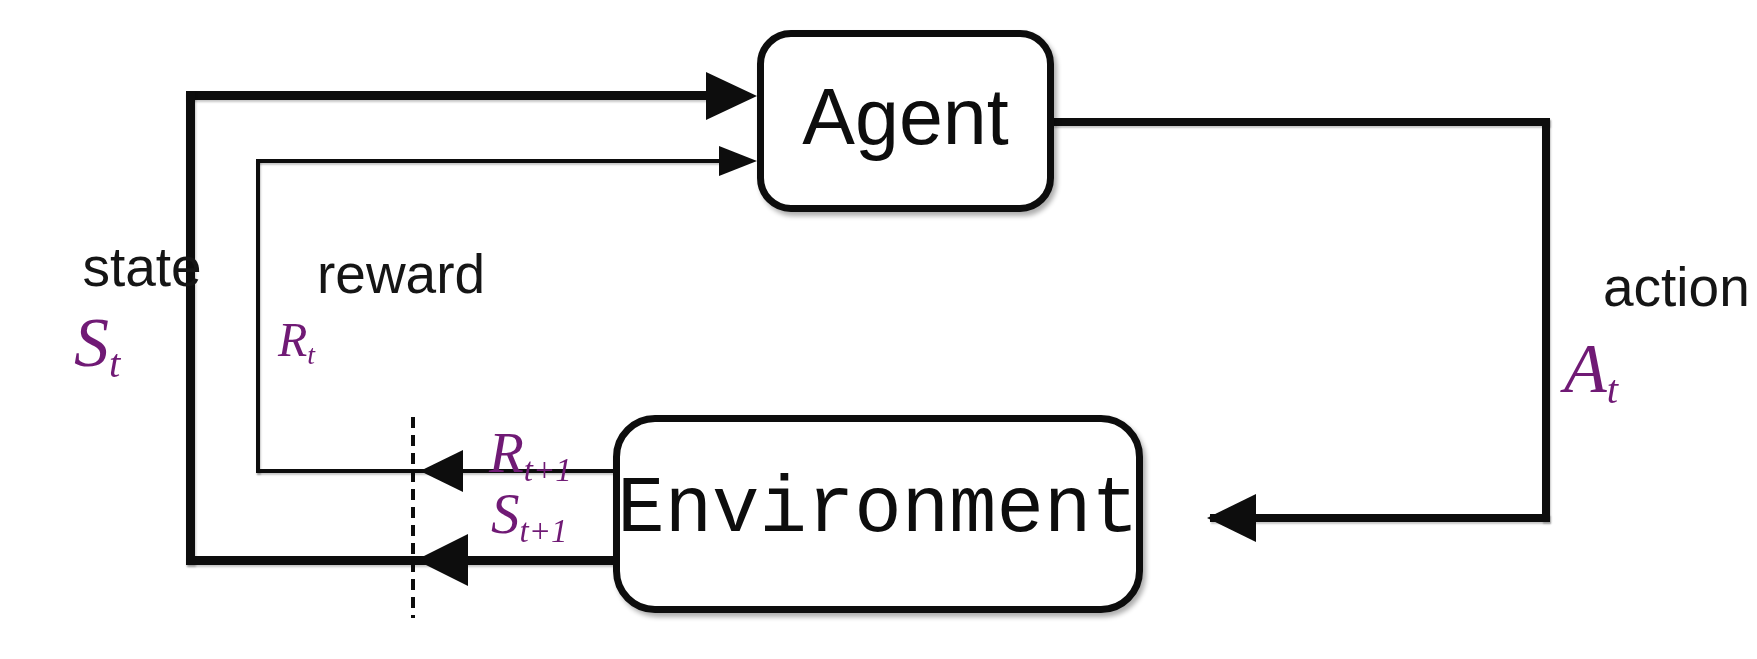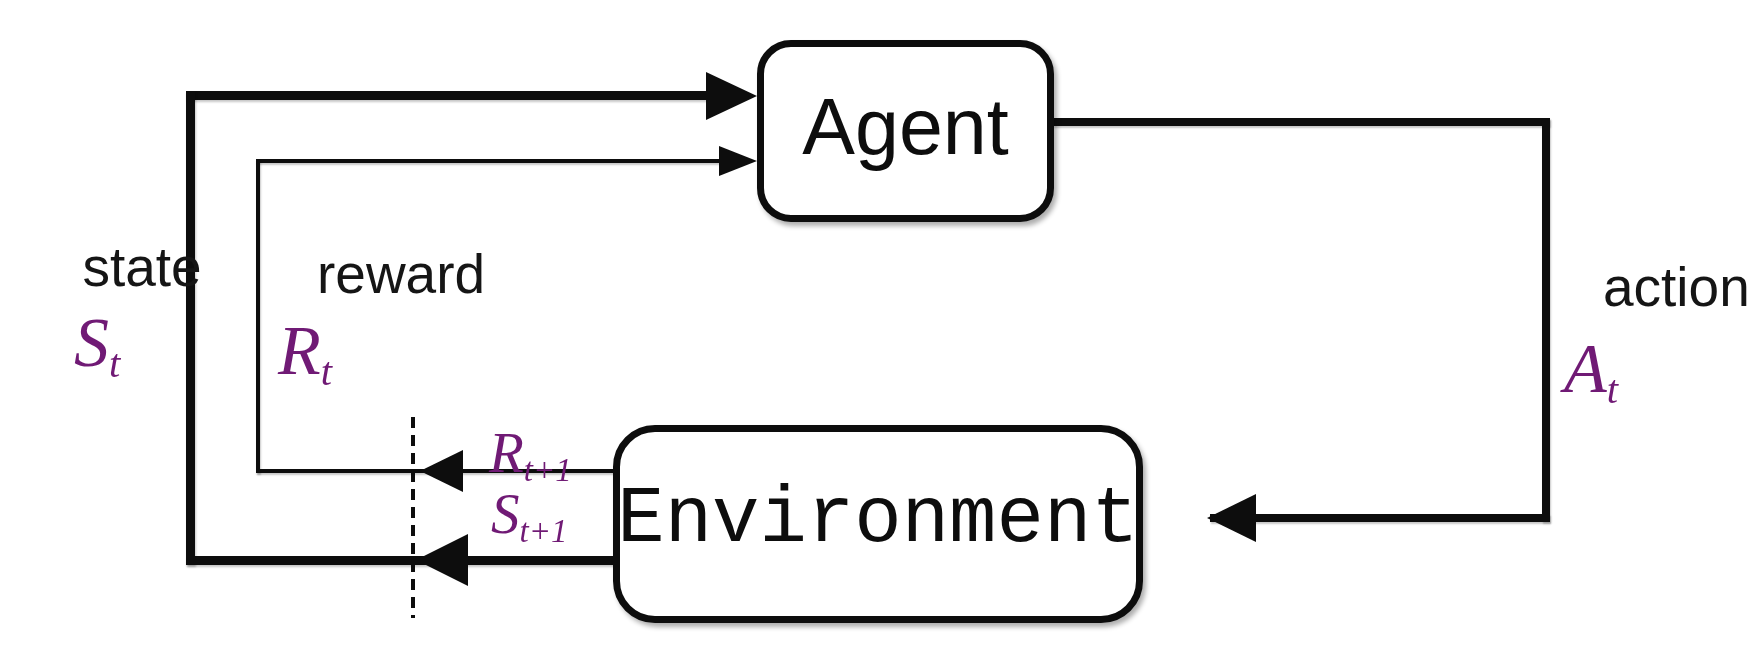--- a/index.html
+++ b/index.html
@@ -13,21 +13,20 @@
   }
   
   .node{
     position:absolute;
     background:#ffffff;
     border:7px solid #0d0d0d;
     border-radius:34px;
     display:flex;align-items:center;justify-content:center;
     box-shadow:3px 4px 5px rgba(0,0,0,0.32);
     box-sizing:border-box;
-    margin-top:10px;
   }
   .node-agent{left:757px;top:30px;width:297px;height:182px;}
   .node-env{left:613px;top:415px;width:530px;height:198px;border-radius:42px;font-family:Liberation Mono, monospace;}
   .node-label{
     font-size:79px;
     font-weight:400;
     letter-spacing:0px;
     color:#0d0d0d;
     white-space:nowrap;
     transform:translateY(-4px);
@@ -95,21 +94,21 @@
   .word-state{left:38px;top:240px;width:134px;text-align:center;}
   .word-reward{left:280px;top:247px;}
   .word-action{left:1566px;top:260px;}
   .math{
     position:absolute;
     font-family:"Liberation Serif",serif;font-style:italic;
     color:#701a75;line-height:1;white-space:nowrap;
   }
   .math .sub{font-size:0.58em;vertical-align:-0.28em;letter-spacing:0;}
   .math-state{left:74px;top:308px;font-size:70px;}
-  .math-reward{left:278px;top:316px;font-size:70px;font-style:italic;}
+  .math-reward{left:278px;top:316px;font-size:48px;font-style:italic;}
   .math-action{left:1564px;top:334px;font-size:70px;}
   .math-rnext{left:489px;top:400px;font-size:57px;margin-top:24px;}
   .math-snext{left:491px;top:485px;font-size:57px;}
 </style>
 </head>
 <body>
 
 <div class="stage">
 
   <div class="line thick state-top"></div>

